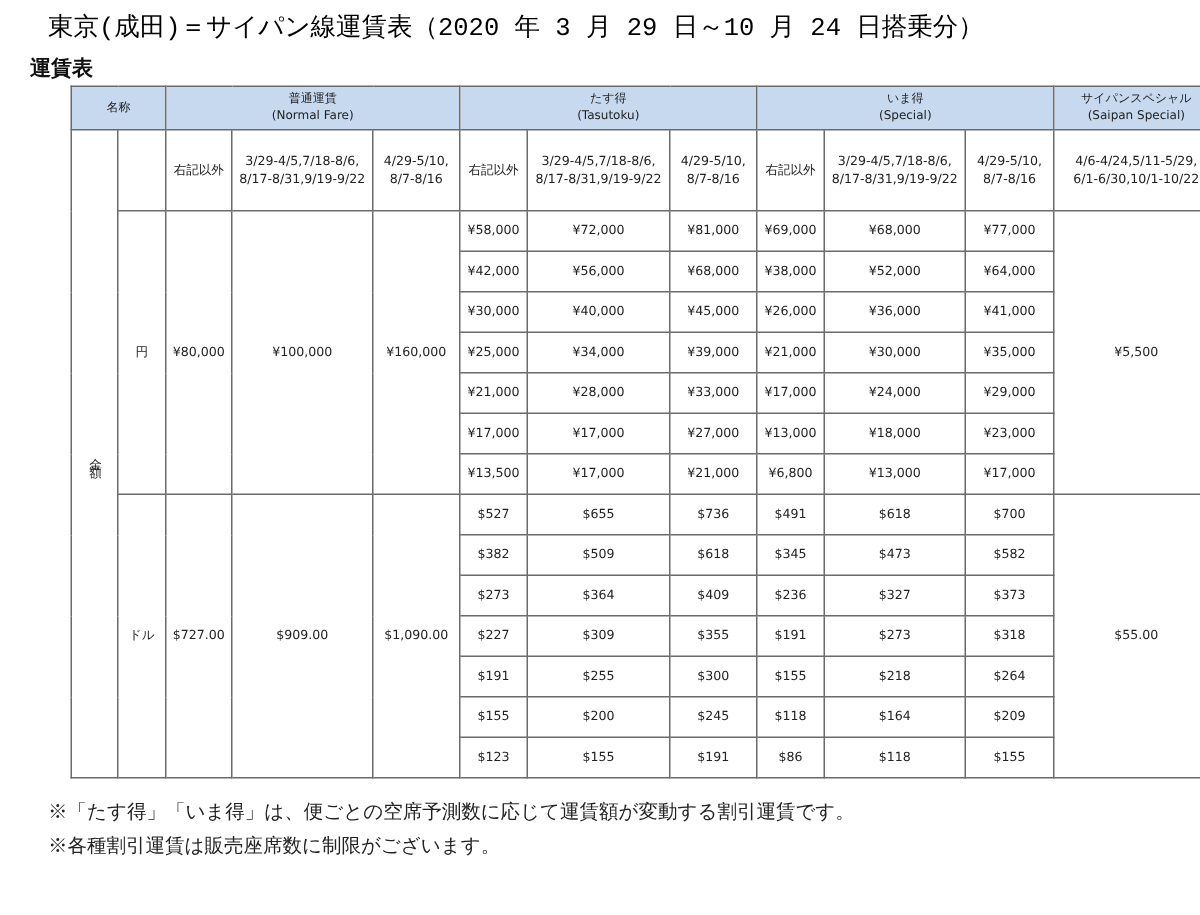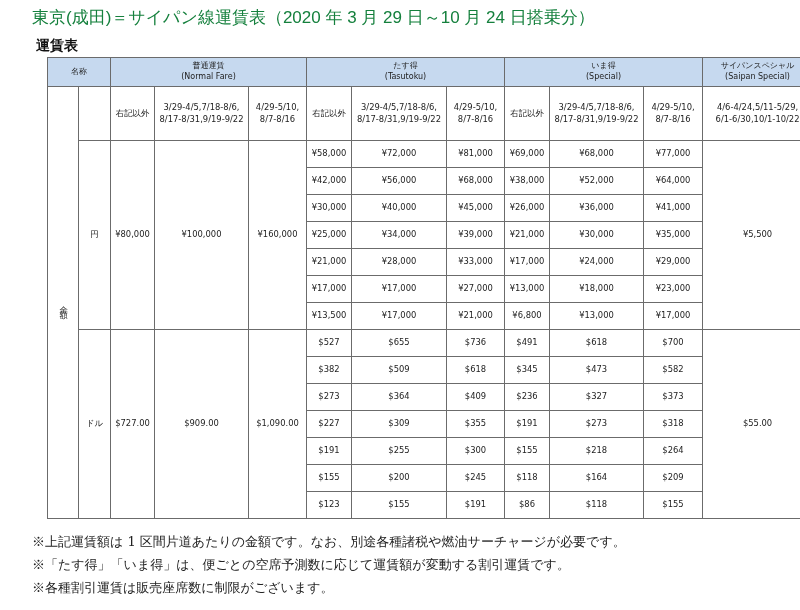--- a/index.html
+++ b/index.html
@@ -1,18 +1,18 @@
 <!DOCTYPE html>
 <html><head>
   <meta charset="utf-8">
   <style>
     html, body { margin: 0; padding: 0; background: #ffffff; }
     body { width: 800px; height: 610px; position: relative; overflow: hidden; font-family: "DejaVu Sans", sans-serif; color: #222; }
-    .title { position: absolute; left: 32px; top: 6px; font-family: Liberation Sans, sans-serif; font-size: 17px; color: #15803d; white-space: nowrap; letter-spacing: 0px; }
-    .subtitle { position: absolute; left: 36px; top: 37px; font-size: 14px; font-weight: bold; color: #111; }
+    .title { position: absolute; left: 32px; top: 6px; font-family: Liberation Mono, monospace; font-size: 17px; color: #000000; white-space: nowrap; letter-spacing: 0px; }
+    .subtitle { position: absolute; left: 20px; top: 37px; font-size: 14px; font-weight: bold; color: #111; }
     table.fare { position: absolute; left: 20px; top: 57px; border-collapse: collapse; table-layout: fixed; width: 765px; margin-left: 27px; }
     table.fare td, table.fare th { border: 1px solid #6b6b6b; text-align: center; vertical-align: middle; font-size: 8.4px; padding: 0; line-height: 1.35; font-weight: normal; color: #222; overflow: hidden; white-space: nowrap; }
     table.fare thead th { background: #c6d9ef; height: 28px; font-size: 8px; }
     tr.dates td { height: 53px; }
     tr.r td { height: 26px; }
     td.vert { writing-mode: vertical-rl; letter-spacing: 4px; font-size: 8px; }
     .notes { position: absolute; left: 32px; top: 530px; font-family: "DejaVu Serif", serif; font-size: 13px; line-height: 23px; color: #222; white-space: nowrap; }
   </style>
 </head>
 <body>
@@ -211,16 +211,15 @@
         <td>$155</td>
         <td>$191</td>
         <td>$86</td>
         <td>$118</td>
         <td>$155</td>
       </tr>
     </tbody>
 </table>
 
 <div class="notes">
-  <div>※上記運賃額は 1 区間片道あたりの金額です。なお、別途各種諸税や燃油サーチャージが必要です。</div>
   <div>※「たす得」「いま得」は、便ごとの空席予測数に応じて運賃額が変動する割引運賃です。</div>
   <div>※各種割引運賃は販売座席数に制限がございます。</div>
 </div>
 
 </body></html>

